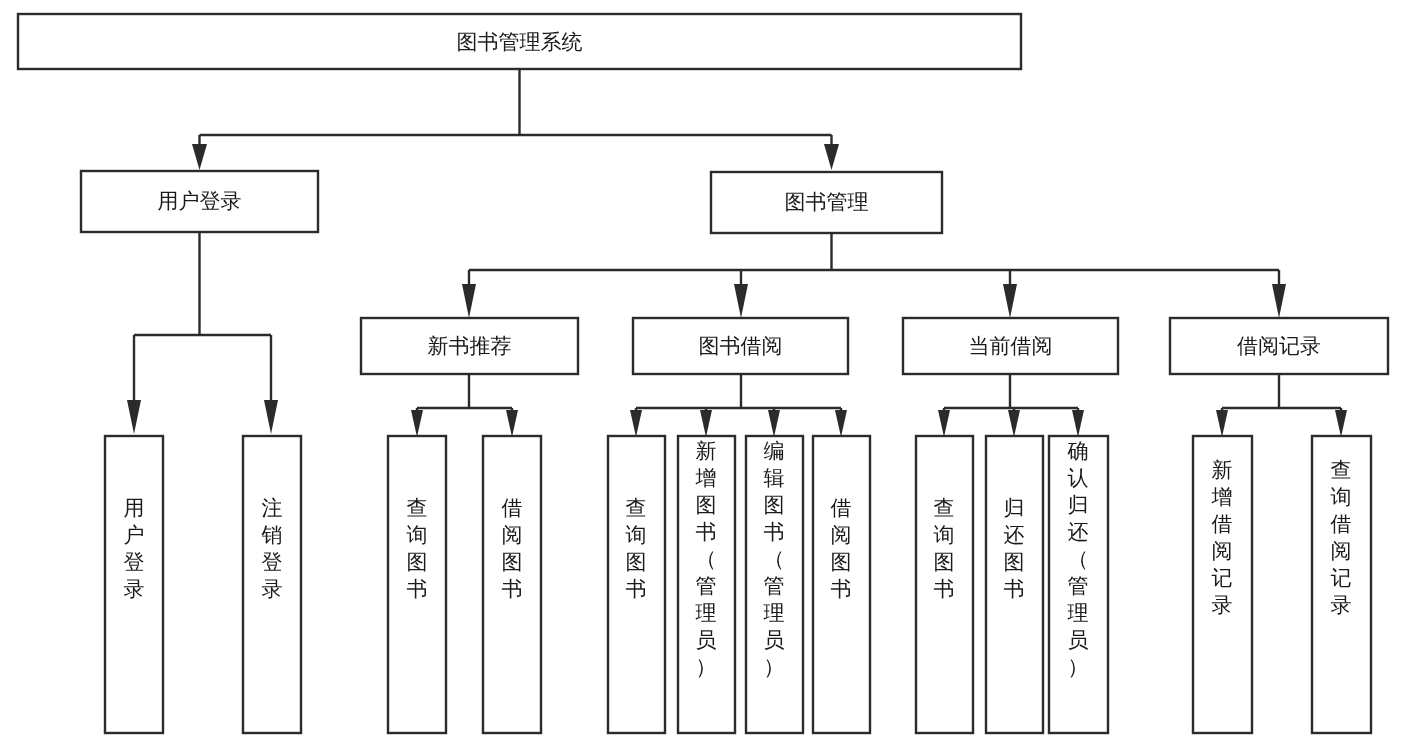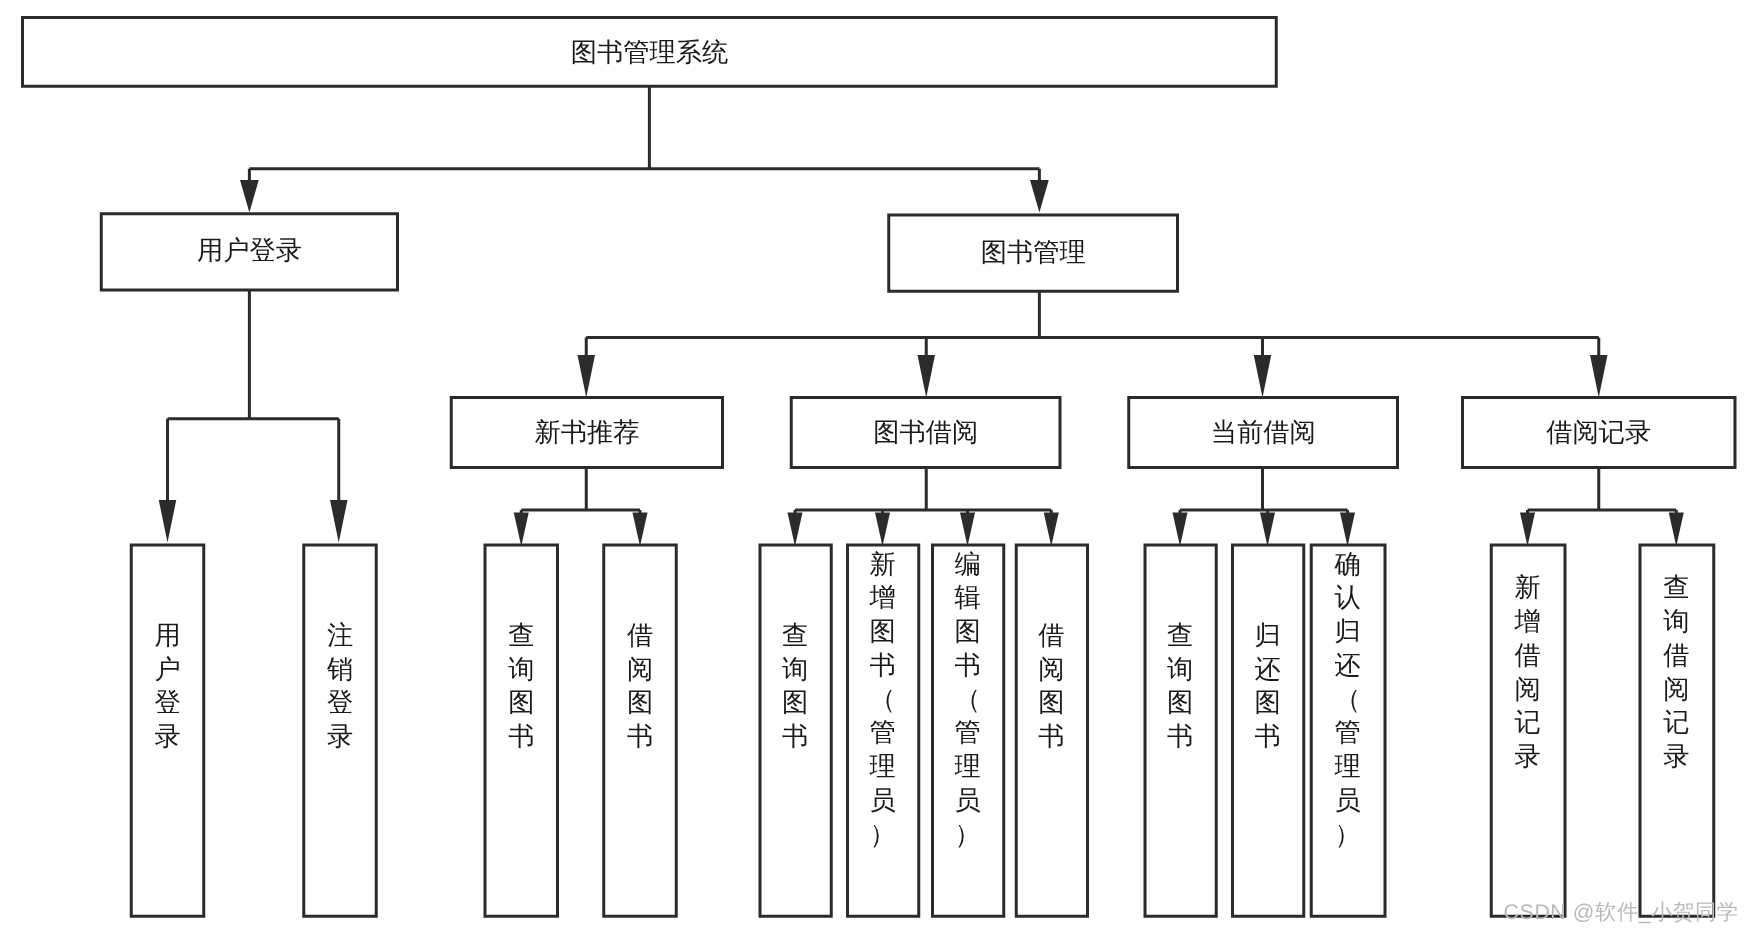--- a/index.html
+++ b/index.html
@@ -232,14 +232,13 @@
       <rect class="node-box" x="1193" y="436" width="59" height="297"></rect>
       <text class="node-label-vertical" x="1222" y="477"><tspan x="1222" dy="0">新</tspan><tspan x="1222" dy="27">增</tspan><tspan x="1222" dy="27">借</tspan><tspan x="1222" dy="27">阅</tspan><tspan x="1222" dy="27">记</tspan><tspan x="1222" dy="27">录</tspan></text>
     </g>
     <g>
       <rect class="node-box" x="1312" y="436" width="59" height="297"></rect>
       <text class="node-label-vertical" x="1341" y="477"><tspan x="1341" dy="0">查</tspan><tspan x="1341" dy="27">询</tspan><tspan x="1341" dy="27">借</tspan><tspan x="1341" dy="27">阅</tspan><tspan x="1341" dy="27">记</tspan><tspan x="1341" dy="27">录</tspan></text>
     </g>
 
   </svg>
 
-  <div class="watermark">CSDN @软件_小贺同学</div>
 </div>
 
 </body></html>

